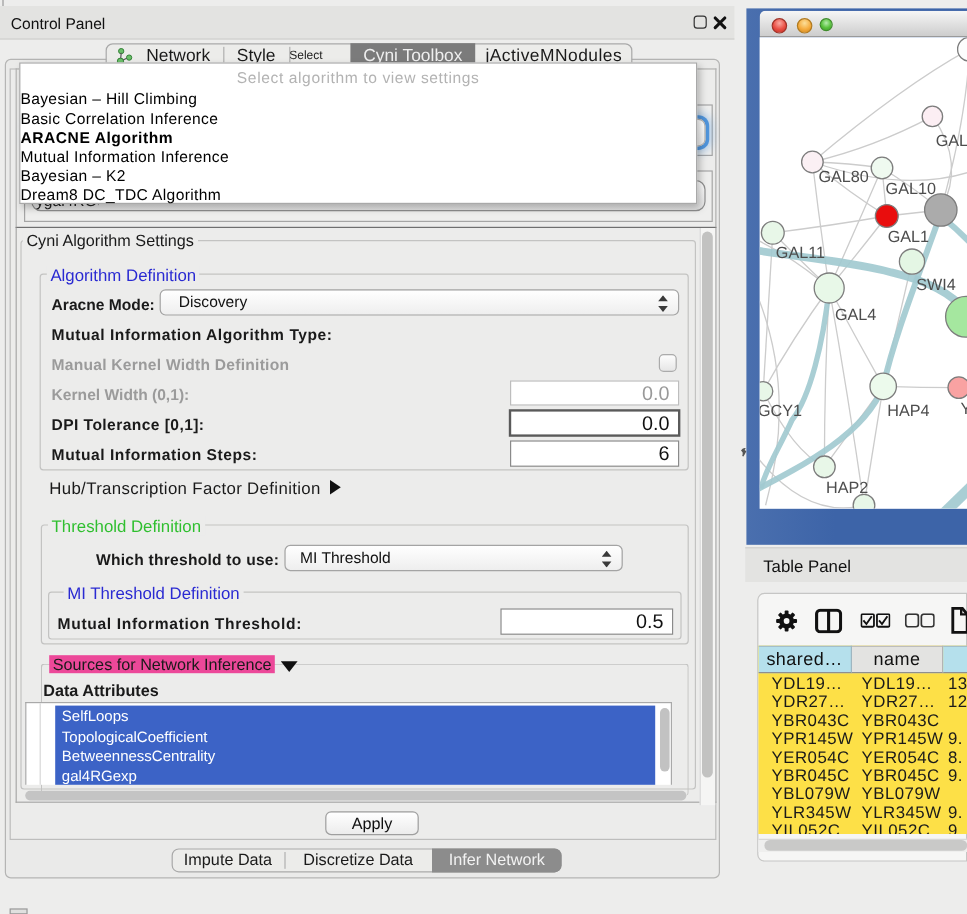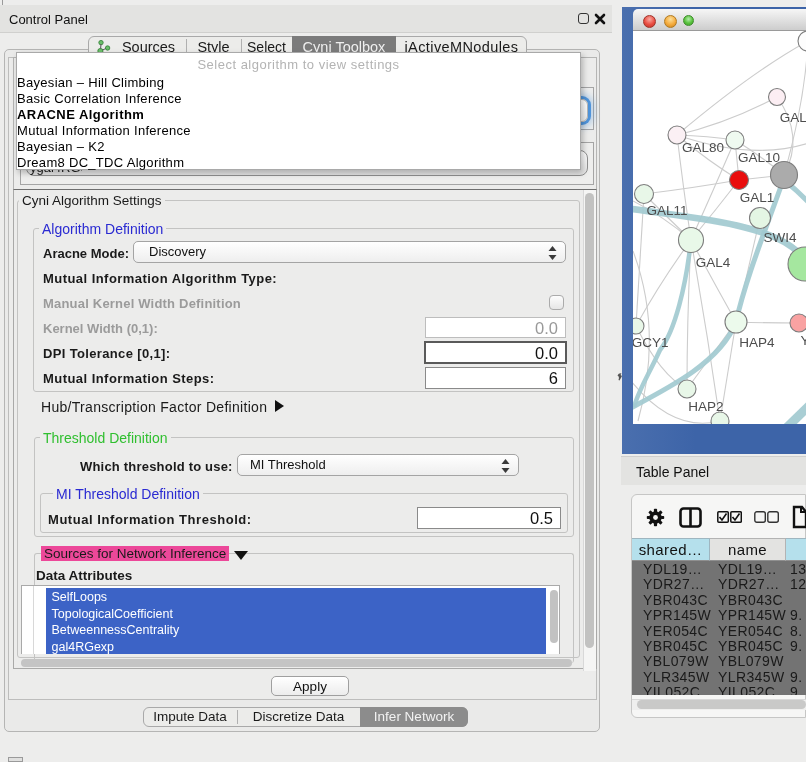--- a/index.html
+++ b/index.html
@@ -24,31 +24,31 @@
   </svg>
 
   
   <div class="abs" style="left:4px;top:49px;width:596px;height:683px;background:#eaeae9;border:1px solid #b5b5b4;border-radius:5px;"></div>
   
   <div class="abs" style="left:8px;top:57px;width:589px;height:643px;background:#ececeb;border:1px solid #bdbdbc;"></div>
 
   
   <div id="tabs" class="abs" style="left:88px;top:36px;height:22px;">
     <div class="abs" style="left:0;top:0;width:439px;height:22px;background:#ececea;border:1px solid #a9a9a9;border-radius:6px 6px 0 0;"></div>
-    <div class="abs" style="left:23px;top:0px;width:75px;height:22px;font-size:14.5px;color:#1a1a1a;text-align:center;line-height:22px;">Sources</div>
+    <div class="abs" style="left:23px;top:0px;width:75px;height:22px;font-size:14.5px;color:#1a1a1a;text-align:center;line-height:22px;">Network</div>
     <svg class="abs" style="left:9px;top:4px;" width="14" height="14" viewBox="0 0 14 14">
       <circle cx="4" cy="2.6" r="2.2" fill="#6abf69" stroke="#2e7d32" stroke-width="0.8"></circle>
       <circle cx="3.4" cy="11" r="2.6" fill="#6abf69" stroke="#2e7d32" stroke-width="0.8"></circle>
       <circle cx="10.6" cy="8" r="2.2" fill="#6abf69" stroke="#2e7d32" stroke-width="0.8"></circle>
       <path d="M4 4 L3.6 8.6 M5.6 10 L8.6 8.6" stroke="#555" stroke-width="1"></path>
     </svg>
     <div class="abs" style="left:98px;top:3px;width:1px;height:16px;background:#b0b0b0;"></div>
     <div class="abs" style="left:98px;top:0;width:55px;height:22px;font-size:14.5px;color:#1a1a1a;text-align:center;line-height:22px;">Style</div>
     <div class="abs" style="left:153px;top:3px;width:1px;height:16px;background:#b0b0b0;"></div>
-    <div class="abs" style="left:153px;top:0;width:51px;height:22px;font-size:14px;color:#1a1a1a;text-align:center;line-height:22px;">Select</div>
+    <div class="abs" style="left:153px;top:0;width:51px;height:22px;font-size:10px;color:#1a1a1a;text-align:left;line-height:22px;">Select</div>
     <div class="abs" style="left:204px;top:0;width:104px;height:22px;background:#7b7b7b;font-size:14.5px;color:#efefef;text-align:center;line-height:22px;">Cyni Toolbox</div>
     <div class="abs" style="left:308px;top:0;width:131px;height:22px;font-size:14.5px;letter-spacing:0.4px;color:#1a1a1a;text-align:center;line-height:22px;">jActiveMNodules</div>
   </div>
 
   
   <div class="abs" style="left:13px;top:57px;width:584px;height:133px;background:#ececeb;border:1px solid #b5b5b4;border-bottom:none;"></div>
   <div class="abs" style="left:20px;top:87px;width:574px;height:43px;border:1px solid #a5a5a5;background:#eeeeed;"></div>
   <div class="abs" style="left:26px;top:99px;width:562px;height:23px;border:1px solid #b5b5b5;border-radius:6px;background:linear-gradient(#ffffff,#ededed);box-shadow:0 0 0 3px rgba(74,144,217,0.95), 0 0 7px 5px rgba(74,144,217,0.4);"></div>
   <div class="abs" style="left:20px;top:142px;width:574px;height:43px;border:1px solid #a5a5a5;background:#eeeeed;"></div>
   <div class="abs" style="left:26px;top:150px;width:562px;height:26px;border:1.5px solid #8f8f8f;border-radius:8px;background:linear-gradient(#ffffff,#e2e2e2);"></div>
@@ -283,21 +283,21 @@
     <rect x="0.8" y="0.8" width="10.5" height="10.5" rx="2" fill="none" stroke="#333" stroke-width="1.4"></rect>
     <rect x="13.8" y="0.8" width="10.5" height="10.5" rx="2" fill="none" stroke="#333" stroke-width="1.4"></rect>
   </svg>
   <svg class="abs" style="left:792px;top:505px;" width="14" height="24" viewBox="0 0 14 24">
     <path d="M2 2 L10 2 L14 7 L14 22 L2 22 Z" fill="none" stroke="#111" stroke-width="2.4"></path>
     <path d="M9 2 L9 7 L14 7" fill="none" stroke="#111" stroke-width="2"></path>
   </svg>
   </g>
 
   
-  <div class="abs" style="left:632px;top:538px;width:174px;height:157px;background:#737373;overflow:hidden;">
+  <div class="abs" style="left:632px;top:538px;width:174px;height:157px;background:#fde047;overflow:hidden;">
     <div style="position:absolute;left:0;top:0;width:78px;height:23px;background:#b5e0ec;border:1px solid #9fb6c0;border-left:none;border-bottom:1px solid #8f8f8f;font-size:15px;letter-spacing:0.4px;color:#111;text-align:center;line-height:22px;">shared…</div>
     <div style="position:absolute;left:78px;top:0;width:76px;height:23px;background:#e3e3e1;border:1px solid #b3b3b3;border-left:none;border-bottom:1px solid #8f8f8f;font-size:15px;letter-spacing:0.4px;color:#111;text-align:center;line-height:22px;">name</div>
     <div style="position:absolute;left:154px;top:0;width:25px;height:23px;background:#b5e0ec;border:1px solid #9fb6c0;border-left:none;border-bottom:1px solid #8f8f8f;"></div>
     <div style="position:absolute;left:11px;top:24px;font-size:14px;letter-spacing:0.4px;color:#1a1a1a;line-height:15.4px;">YDL19…<br>YDR27…<br>YBR043C<br>YPR145W<br>YER054C<br>YBR045C<br>YBL079W<br>YLR345W<br>YIL052C</div>
     <div style="position:absolute;left:86px;top:24px;font-size:14px;letter-spacing:0.4px;color:#1a1a1a;line-height:15.4px;">YDL19…<br>YDR27…<br>YBR043C<br>YPR145W<br>YER054C<br>YBR045C<br>YBL079W<br>YLR345W<br>YIL052C</div>
     <div style="position:absolute;left:158px;top:24px;font-size:14px;letter-spacing:0.4px;color:#1a1a1a;line-height:15.4px;">13<br>12<br>&nbsp;<br>9.<br>8.<br>9.<br>&nbsp;<br>9.<br>9.</div>
   </div>
   
   <div class="abs" style="left:632px;top:699px;width:174px;height:11px;background:#efefee;border-top:1px solid #d8d8d8;"></div>
   <div class="abs" style="left:637px;top:700px;width:169px;height:9px;background:#c9c9c8;border-radius:5px;"></div>

